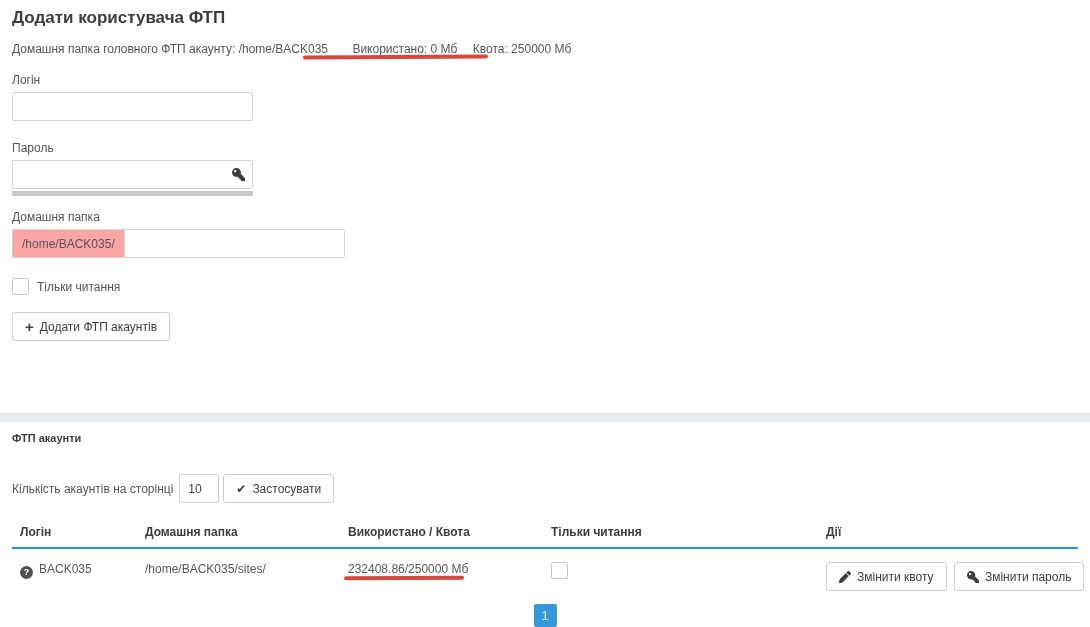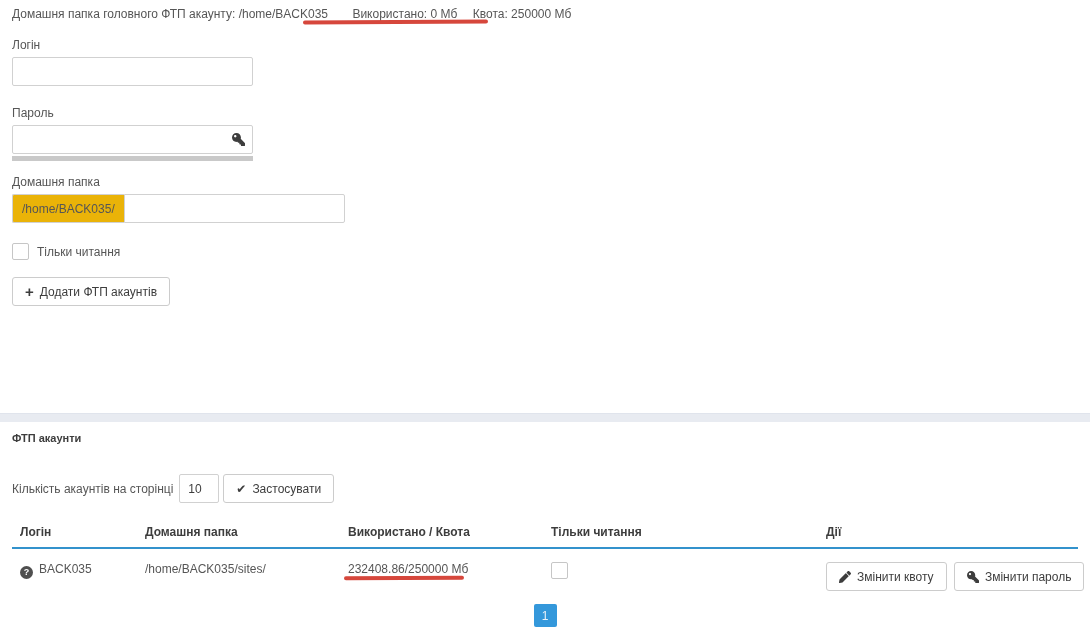--- a/index.html
+++ b/index.html
@@ -43,21 +43,21 @@
   }
 
   .pw-wrap { position: relative; width: 241px; }
   .pw-wrap .text-input { width: 100%; }
   .pw-key-icon { position: absolute; right: 8px; top: 8px; width: 13px; height: 13px; }
   .pw-key-icon svg { display: block; transform: scaleX(-1); }
   .strength-bar { width: 241px; height: 5px; background: #c9c9c9; margin-top: 2px; }
 
   .input-group { display: flex; width: 333px; }
   .input-addon {
-    background: #eab308; border: 1px solid #d1d1d1; border-right: none;
+    background: #fca5a5; border: 1px solid #d1d1d1; border-right: none;
     border-radius: 2px 0 0 2px; padding: 0 9px; height: 29px;
     display: flex; align-items: center; color: #565656; white-space: nowrap;
   }
   .input-group .text-input { flex: 1; border-radius: 0 2px 2px 0; width: auto; }
 
   .quota-row { display: flex; align-items: center; }
   .quota-unit { margin-left: 10px; color: #565656; }
 
   .help-badge {
     display: inline-flex; width: 13px; height: 13px; border-radius: 50%;
@@ -123,20 +123,21 @@
   .page-box {
     width: 23px; height: 23px; background: #3498db; border-radius: 2px;
     display: flex; align-items: center; justify-content: center;
     color: #eaf1f8; font-size: 12px; cursor: pointer;
   }
 </style>
 </head>
 <body>
 
 <div class="panel-top">
+  <h1 class="page-title">Додати користувача ФТП</h1>
 
   <div class="info-row">
     <span class="seg">Домашня папка головного ФТП акаунту: /home/BACK035</span>
     <span class="seg seg-used">Використано: 0 Мб</span>
     <span class="seg seg-quota">Квота: 250000 Мб</span>
     <div class="annotation annotation-info"></div>
   </div>
 
   <div class="form-group">
     <label class="field-label">Логін</label>

